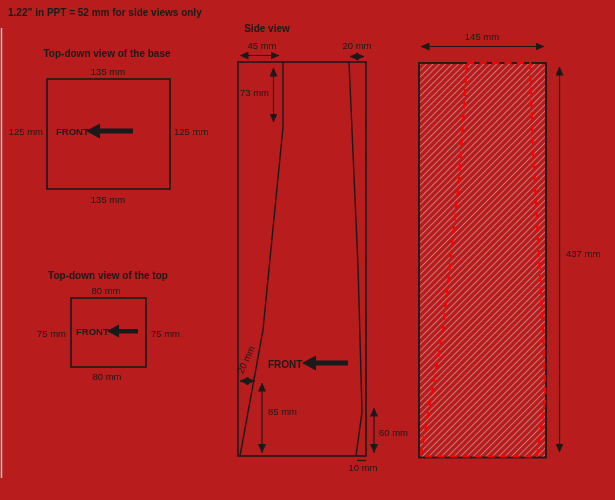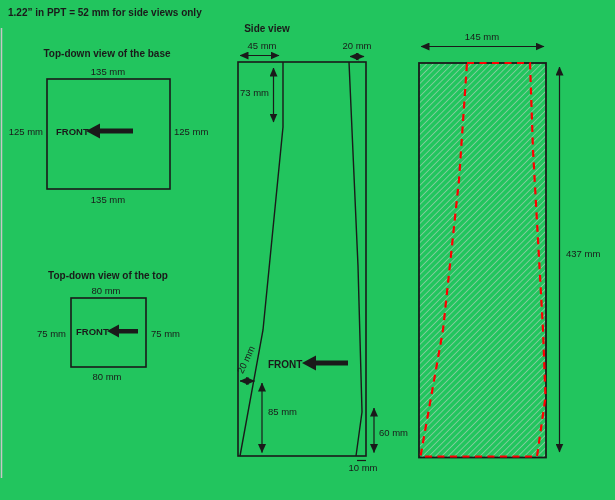--- a/index.html
+++ b/index.html
@@ -1,16 +1,16 @@
 <!DOCTYPE html>
 <html><head>
 <meta charset="utf-8">
 <style>
   html,body{margin:0;padding:0;background:#ffffff;}
-  #canvas{position:relative;width:615px;height:500px;background:#22c55e;overflow:hidden;}
+  #canvas{position:relative;width:615px;height:500px;background:#b91c1c;overflow:hidden;}
   svg text{font-family:"Liberation Sans","DejaVu Sans",sans-serif;fill:#1a1a1a;}
   .dim{font-size:9.5px;font-weight:normal;}
   .ttl{font-size:10px;font-weight:bold;}
   .note{font-size:10px;font-weight:bold;}
   .front{font-size:9.5px;font-weight:bold;}
   .front-big{font-size:10px;font-weight:bold;}
   .edge{stroke:#1a1a1a;stroke-width:1.6;fill:none;}
   .thinline{stroke:#1a1a1a;stroke-width:1.4;fill:none;}
   .dimline{stroke:#1a1a1a;stroke-width:1.2;fill:none;}
   .solidfill{fill:#1a1a1a;stroke:none;}

